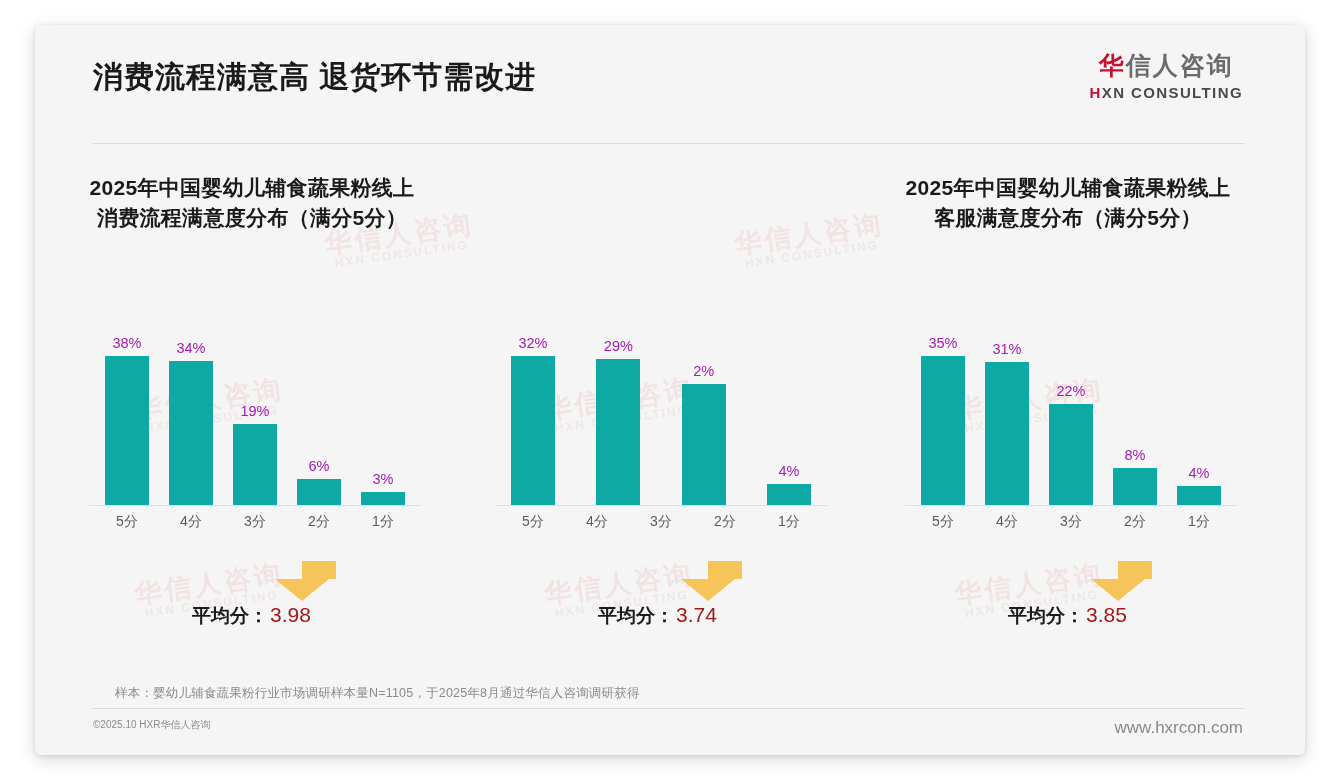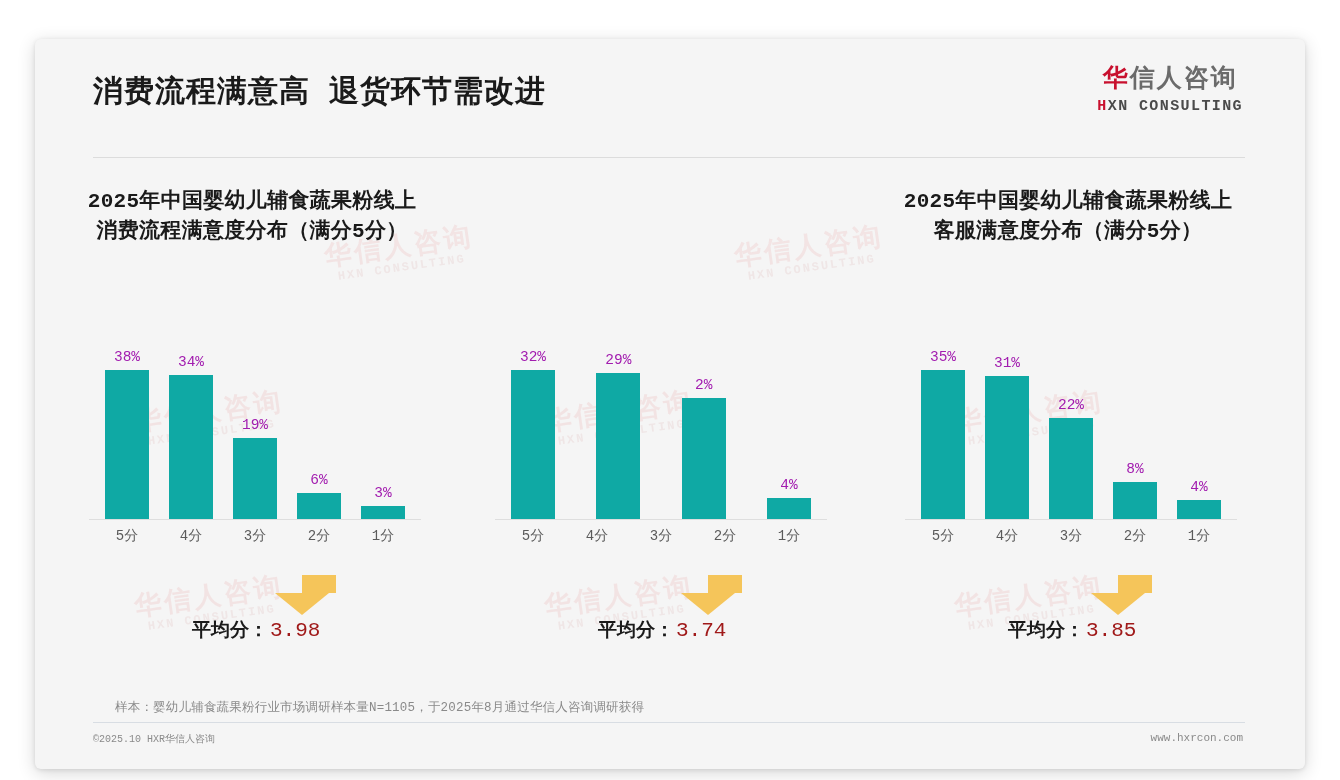--- a/index.html
+++ b/index.html
@@ -8,28 +8,27 @@
     width: 1340px;
     height: 780px;
     background: #ffffff;
     font-family: "Liberation Sans", "DejaVu Sans", sans-serif;
     overflow: hidden;
   }
 
   #slide-card {
     position: absolute;
     left: 35px;
-    top: 39px;
+    top: 25px;
     width: 1270px;
     height: 730px;
     background: #f5f5f5;
     border-radius: 6px;
     box-shadow: 0 4px 18px rgba(0,0,0,0.16), 0 1px 4px rgba(0,0,0,0.10);
     overflow: hidden;
-    font-family: Liberation Mono, monospace;
   }
 
   
   .header {
     position: absolute;
     left: 0; top: 0;
     width: 100%;
     height: 92px;
   }
   .page-title {
@@ -254,21 +253,21 @@
     left: 58px;
     top: 693px;
     font-size: 10px;
     color: #8a8a8a;
     white-space: nowrap;
   }
   .footer-right {
     position: absolute;
     right: 62px;
     top: 693px;
-    font-size: 11px;
+    font-size: 17px;
     color: #8a8a8a;
     white-space: nowrap;
   }
 </style>
 </head>
 <body>
 
 <div id="slide-card">
 
   <div class="header">

